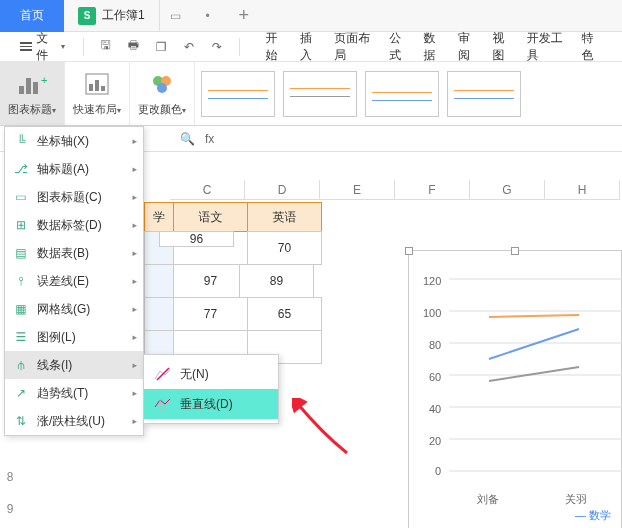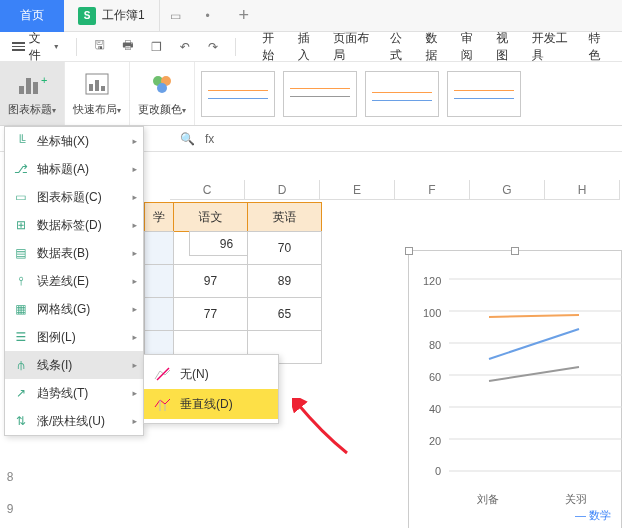--- a/index.html
+++ b/index.html
@@ -7,21 +7,21 @@
 
   
   .tabbar { height: 32px; background: #f7f7f7; border-bottom: 1px solid #e0e0e0; display: flex; align-items: center; }
   .home-tab { width: 64px; height: 32px; background: #3a82f8; color: #fff; display: flex; align-items: center; justify-content: center; }
   .wb-tab { height: 32px; display: flex; align-items: center; padding: 0 14px; border-right: 1px solid #e0e0e0; gap: 6px; }
   .wps-badge { width: 18px; height: 18px; background: #22b573; border-radius: 2px; color: #fff; display: flex; align-items: center; justify-content: center; font-size: 10px; font-weight: bold; }
   .tab-small { width: 32px; display: flex; align-items: center; justify-content: center; color: #888; }
   .tab-add { width: 40px; display: flex; align-items: center; justify-content: center; color: #888; font-size: 18px; }
 
   
-  .menubar { height: 30px; display: flex; align-items: center; border-bottom: 1px solid #e6e6e6; padding: 0 6px; gap: 8px; }
+  .menubar { height: 30px; display: flex; align-items: center; border-bottom: 1px solid #e6e6e6; padding: 0 14px; gap: 8px; }
   .hamburger { width: 14px; display: inline-flex; flex-direction: column; gap: 2px; }
   .hamburger span { height: 1.5px; background: #555; }
   .file-menu { display: flex; align-items: center; gap: 4px; padding: 0 6px; }
   .menu-ico { width: 22px; height: 22px; display: flex; align-items: center; justify-content: center; color: #666; }
   .menu-sep { width: 1px; height: 18px; background: #e0e0e0; margin: 0 4px; }
   .menu-txt-row { display: flex; align-items: center; gap: 2px; margin-left: 8px; }
   .menu-txt { padding: 0 6px; }
 
   
   .ribbon { height: 64px; border-bottom: 1px solid #d8d8d8; display: flex; align-items: stretch; }
@@ -39,21 +39,21 @@
 
   
   .dd { position: absolute; left: 4px; top: 126px; width: 140px; background: #fff; border: 1px solid #cfcfcf; box-shadow: 2px 2px 6px rgba(0,0,0,0.15); z-index: 20; }
   .dd-item { height: 28px; display: flex; align-items: center; padding: 0 8px; gap: 8px; position: relative; }
   .dd-item.hi { background: #e6e6e6; }
   .dd-ico { width: 16px; height: 16px; display: flex; align-items: center; justify-content: center; color: #4a8; }
   .dd-arrow { position: absolute; right: 6px; color: #888; font-size: 9px; }
 
   .dd-sub { position: absolute; left: 143px; top: 354px; width: 136px; background: #fff; border: 1px solid #cfcfcf; box-shadow: 2px 2px 6px rgba(0,0,0,0.15); z-index: 21; padding: 4px 0; }
   .dd-sub-item { height: 30px; display: flex; align-items: center; padding: 0 10px; gap: 10px; }
-  .dd-sub-item.hi { background: #fde047; }
+  .dd-sub-item.hi { background: #5eead4; }
   .sh-cell { border: 1px solid #ccc; display: flex; align-items: center; justify-content: center; height: 24px; position: absolute; background: #fff; }
   .sh-sel { background: #fbe8ce; border: 1px solid #e6921e; }
   .col-hdr { position: absolute; top: 0; height: 20px; width: 75px; border-right: 1px solid #ddd; border-bottom: 1px solid #ddd; display: flex; align-items: center; justify-content: center; color: #777; }
 
   
   .chartbox { position: absolute; left: 408px; top: 250px; width: 214px; height: 280px; border: 1px solid #ccc; background: #fff; }
   .chartbox .handle { position: absolute; width: 8px; height: 8px; background: #fff; border: 1px solid #999; }
   .axis-lbl { position: absolute; font-size: 11px; color: #666; }
   .legend { position: absolute; right: 10px; bottom: 6px; font-size: 11px; color: #3a82f8; }
   .cat-lbl { position: absolute; bottom: 22px; font-size: 11px; color: #666; }
@@ -253,26 +253,26 @@
   <div class="col-hdr" style="left:300px">G</div>
   <div class="col-hdr" style="left:375px">H</div>
 </div>
 
 <div style="position:absolute;left:144px;top:202px">
   <div class="sh-cell sh-sel" style="left:0;top:0;width:30px;height:30px">学</div>
   <div class="sh-cell sh-sel" style="left:29px;top:0;width:75px;height:30px">语文</div>
   <div class="sh-cell sh-sel" style="left:103px;top:0;width:75px;height:30px">英语</div>
 
   <div class="sh-cell" style="left:0;top:29px;width:30px;height:34px;background:#eef4fb"></div>
-  <div class="sh-cell" style="left:45px;top:29px;width:75px;height:25px">96</div>
+  <div class="sh-cell" style="left:15px;top:29px;width:75px;height:16px">96</div>
   <div class="sh-cell" style="left:103px;top:29px;width:75px;height:34px">70</div>
 
   <div class="sh-cell" style="left:0;top:62px;width:30px;height:34px;background:#eef4fb"></div>
   <div class="sh-cell" style="left:29px;top:62px;width:75px;height:34px">97</div>
-  <div class="sh-cell" style="left:103px;top:62px;width:75px;height:34px">89</div>
+  <div class="sh-cell" style="left:95px;top:62px;width:75px;height:34px">89</div>
 
   <div class="sh-cell" style="left:0;top:95px;width:30px;height:34px;background:#eef4fb"></div>
   <div class="sh-cell" style="left:29px;top:95px;width:75px;height:34px">77</div>
   <div class="sh-cell" style="left:103px;top:95px;width:75px;height:34px">65</div>
 
   <div class="sh-cell" style="left:0;top:128px;width:30px;height:34px;background:#eef4fb"></div>
   <div class="sh-cell" style="left:29px;top:128px;width:75px;height:34px"></div>
   <div class="sh-cell" style="left:103px;top:128px;width:75px;height:34px"></div>
 </div>
 

